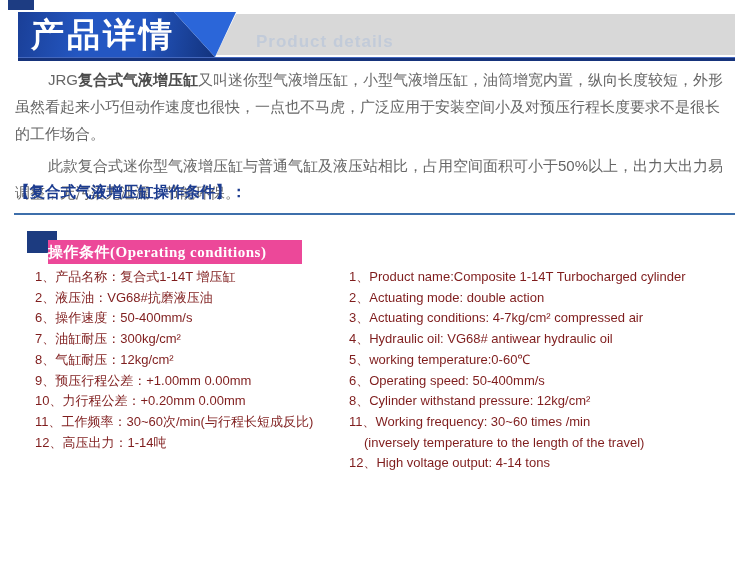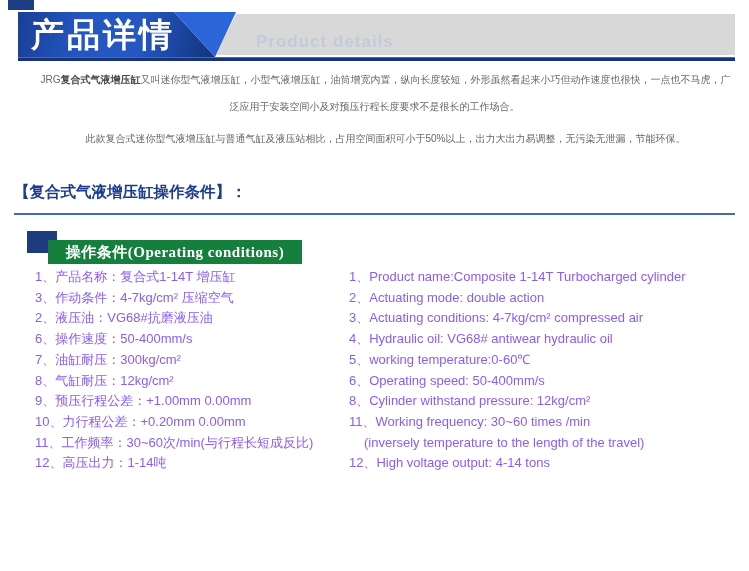--- a/index.html
+++ b/index.html
@@ -54,21 +54,21 @@
   .header-underline {
     position: absolute; left: 18px; top: 57px;
     width: 717px; height: 4px;
     background: #16337b;
     border-top: 1px solid #4568bd;
   }
 
   
   .intro {
     position: absolute; top: 66px; left: 15px; width: 719px;
-    color: #666666; font-size: 10px; text-align: center;
+    color: #666666; font-size: 15px;
   }
   .intro p { line-height: 27px; text-indent: 2.2em; }
   .intro p + p { margin-top: 5px; }
   .intro .bold-name { font-weight: bold; color: #4c4c4c; }
 
   
   .section-heading {
     position: absolute; top: 182px; left: 14px;
     font-size: 15.5px; font-weight: bold;
     color: #1c3c90;
@@ -81,33 +81,33 @@
 
   
   .ribbon-square {
     position: absolute; left: 27px; top: 231px;
     width: 30px; height: 22px;
     background: #1c3b80;
   }
   .ribbon-bar {
     position: absolute; left: 48px; top: 240px;
     width: 254px; height: 24px;
-    background: #15803d;
+    background: #ec4899;
     color: #ffffff;
     font-family: "Liberation Serif", serif;
     font-weight: bold; font-size: 15px;
-    text-align: center; line-height: 24px;
+    line-height: 24px;
     letter-spacing: 0.5px;
     white-space: nowrap;
   }
 
   
   .cond-col {
     position: absolute; top: 267px;
-    font-size: 13px; color: #8b5cf6;
+    font-size: 13px; color: #7f1d1d;
     list-style: none;
   }
   .cond-cn { left: 35px; width: 295px; }
   .cond-en { left: 349px; width: 402px; }
   .cond-col li { line-height: 20.7px; white-space: nowrap; }
   .cond-col li .cont-line { padding-left: 15px; }
 </style>
 </head>
 <body>
 
@@ -132,21 +132,20 @@
   </div>
 
   <h2 class="section-heading">【复合式气液增压缸操作条件】：</h2>
   <div class="heading-rule"></div>
 
   <div class="ribbon-square"></div>
   <div class="ribbon-bar">操作条件(Operating conditions)</div>
 
   <ul class="cond-col cond-cn" id="cond-cn">
       <li>1、产品名称：复合式1-14T 增压缸</li>
-      <li>3、作动条件：4-7kg/cm² 压缩空气</li>
       <li>2、液压油：VG68#抗磨液压油</li>
       <li>6、操作速度：50-400mm/s</li>
       <li>7、油缸耐压：300kg/cm²</li>
       <li>8、气缸耐压：12kg/cm²</li>
       <li>9、预压行程公差：+1.00mm 0.00mm</li>
       <li>10、力行程公差：+0.20mm 0.00mm</li>
       <li>11、工作频率：30~60次/min(与行程长短成反比)</li>
       <li>12、高压出力：1-14吨</li>
     </ul>
   <ul class="cond-col cond-en" id="cond-en">

